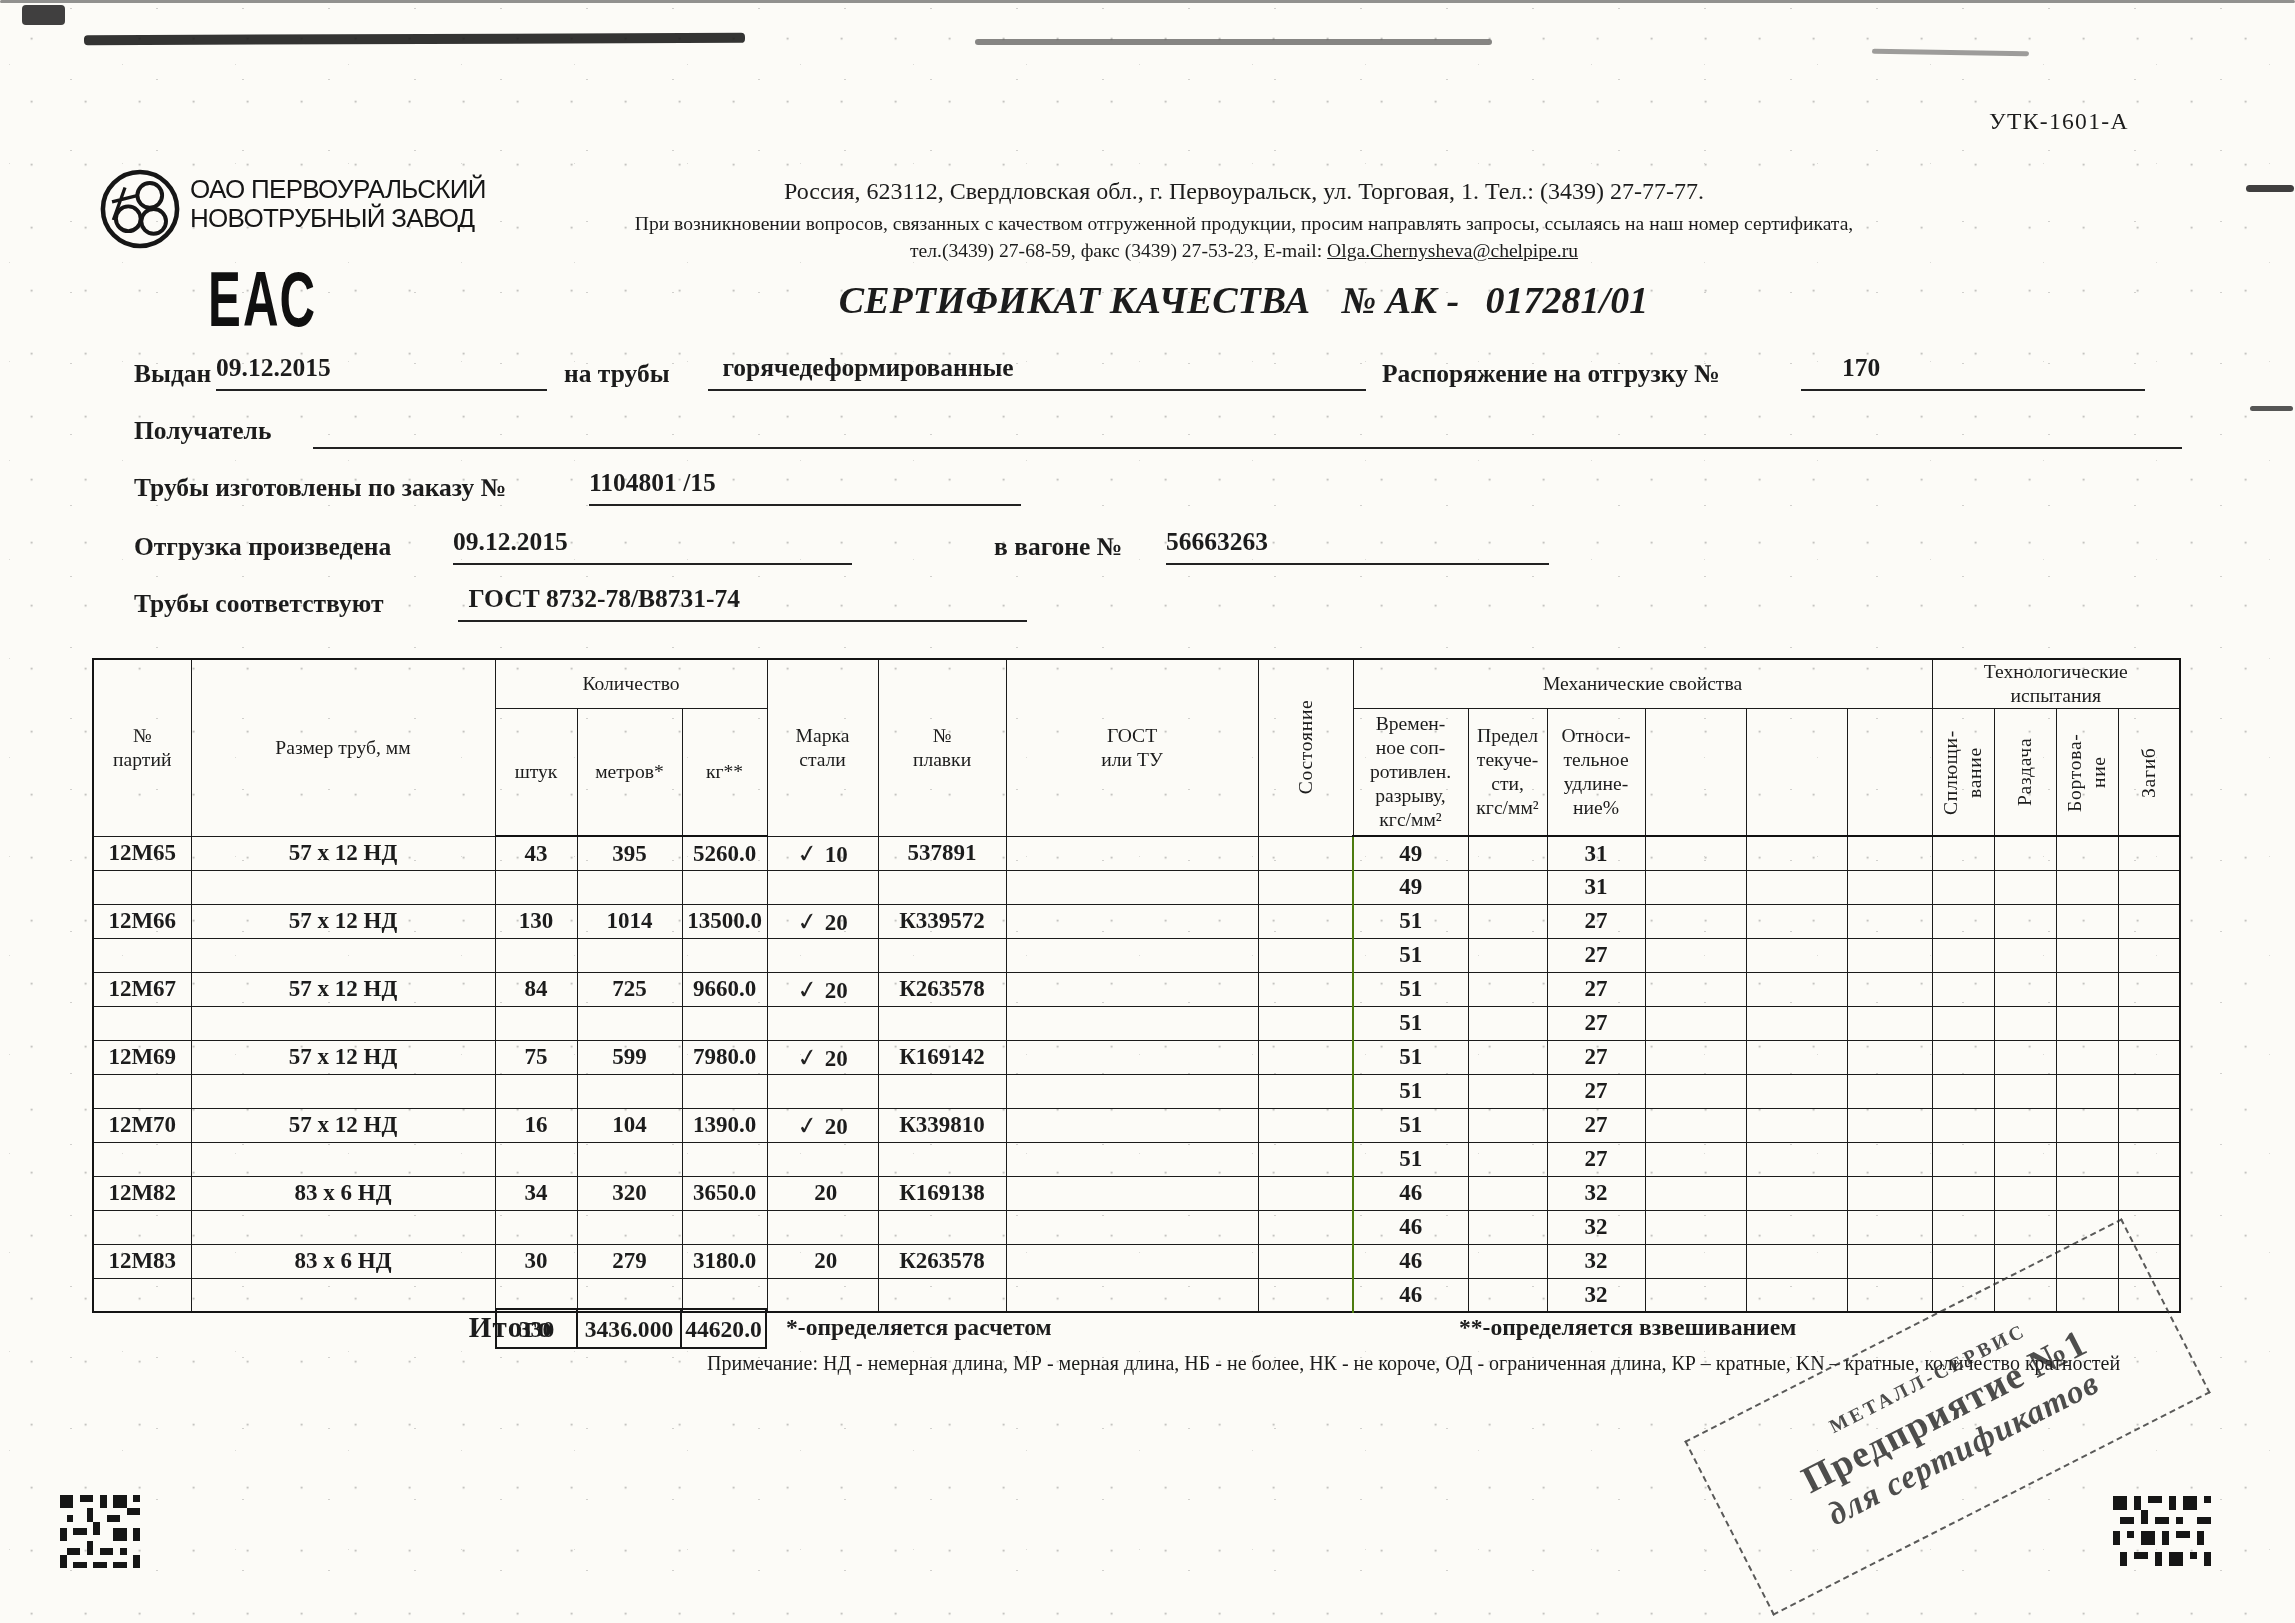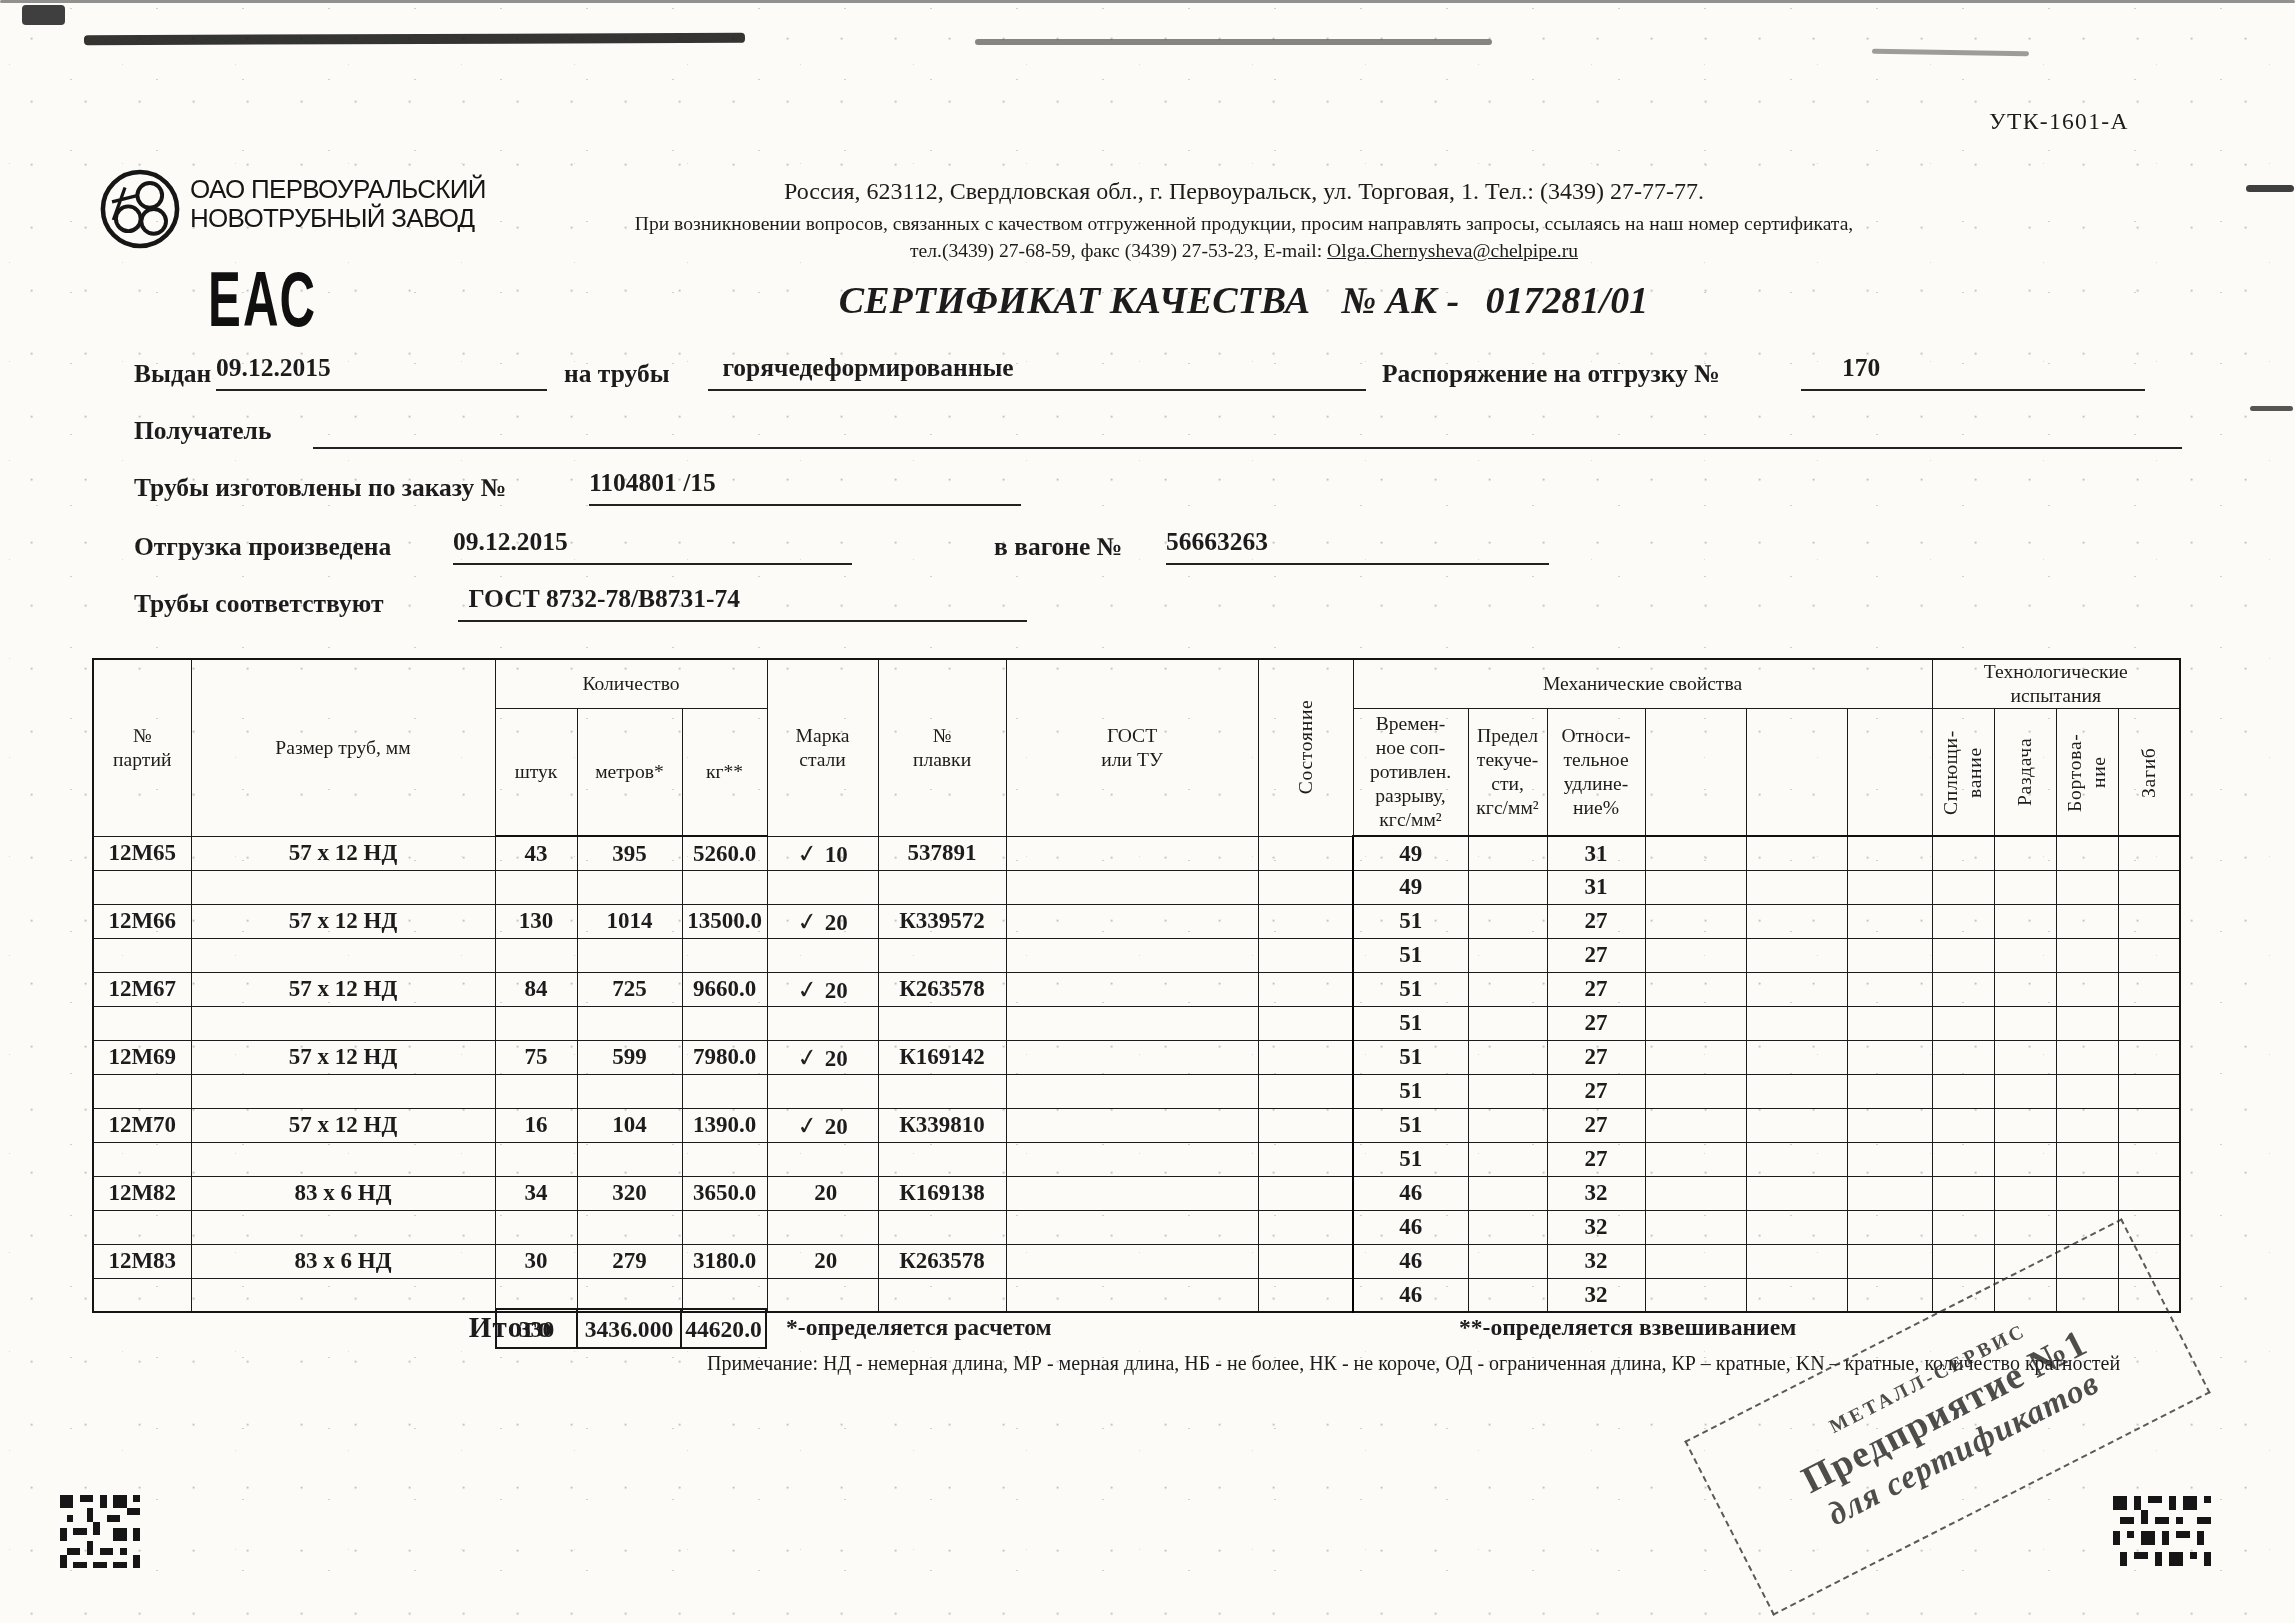--- a/index.html
+++ b/index.html
@@ -46,21 +46,21 @@
   .cert-table th,.cert-table td{border:1.3px solid #1b1b1b;padding:0 1.3px;text-align:center;
     vertical-align:middle;overflow:hidden;}
   .cert-table thead th{font-weight:normal;font-size:19.6px;line-height:1.22;}
   .cert-table thead .h1 th{height:46px;}
   .cert-table thead .h2 th{height:128px;}
   .cert-table thead tr:last-child th{border-bottom:2px solid #111;}
   .grp{font-size:20px;}
   .pre{white-space:pre-line;}
   .vert{writing-mode:vertical-rl;transform:rotate(180deg);font-size:19px;letter-spacing:0.7px;}
   .cert-table tbody td{height:34px;font-size:23px;font-weight:bold;}
-  .cert-table tbody td:nth-child(10),.redl{border-left:2px solid #000000;}
+  .cert-table tbody td:nth-child(10),.redl{border-left:2px solid #4d7c0f;}
   .check{display:inline-block;margin-right:6.5px;font-family:"DejaVu Sans",sans-serif;
     font-size:25px;transform:rotate(-8deg);color:#222;}
 
   
   .totals{position:absolute;left:92px;top:1308px;width:2088px;height:41px;
     font-weight:bold;}
   .totals span{position:absolute;line-height:38px;white-space:nowrap;}
   .t-label{left:252px;width:209px;text-align:right;font-size:29px;letter-spacing:1.3px;}
   .t-box{border:2px solid #161616;height:41px;text-align:center;font-size:23.6px;}
   .t-pcs{left:403px;width:83px;}

